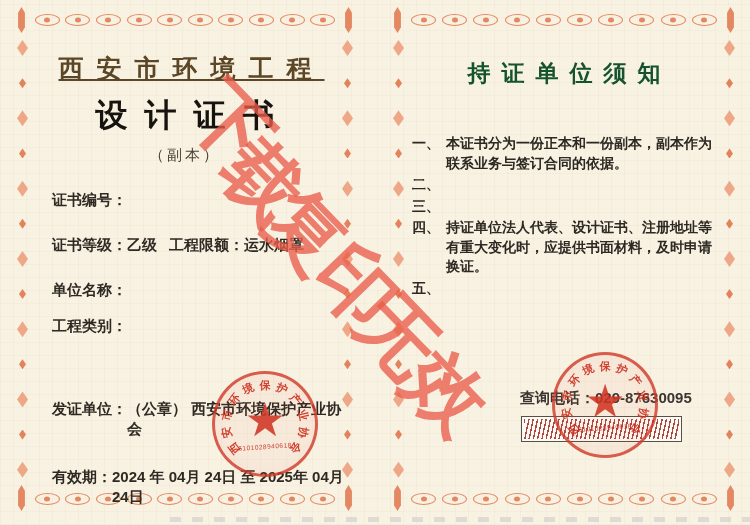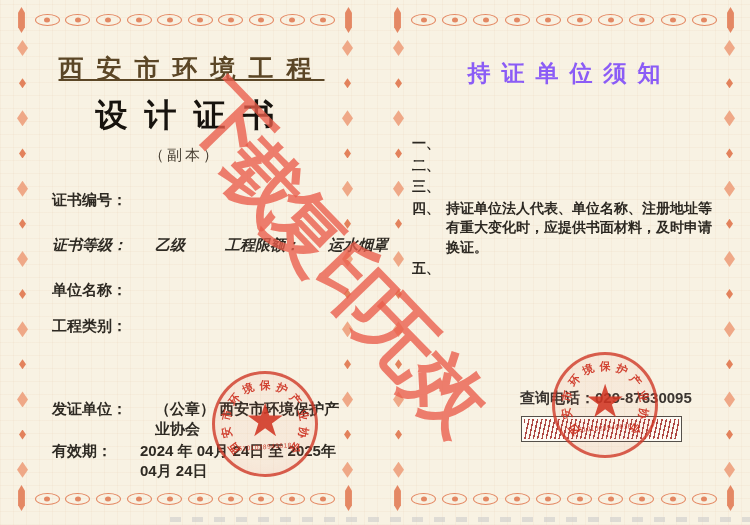--- a/index.html
+++ b/index.html
@@ -32,28 +32,28 @@
   
   .abs{position:absolute;}
   #title1{left:16px;width:338px;top:52px;text-align:center;font-size:25px;font-weight:bold;
     letter-spacing:13px;padding-left:13px;box-sizing:border-box;color:#5b4626;z-index:2;text-decoration:underline;}
   #title2{left:16px;width:338px;top:94px;text-align:center;font-size:32px;font-weight:bold;
     letter-spacing:17px;padding-left:17px;box-sizing:border-box;color:#17130e;z-index:2;}
   #subtitle{left:16px;width:338px;top:146px;text-align:center;font-size:15px;color:#4a4236;
     letter-spacing:3px;z-index:2;}
   #fields{left:52px;top:0;width:294px;z-index:2;}
   .f-row{position:absolute;left:0;width:294px;display:flex;align-items:flex-start;
-    font-size:15px;font-weight:600;color:#2e2a23;line-height:1.35;gap:28px;}
+    font-size:15px;font-weight:600;color:#2e2a23;line-height:1.35;}
   .f-lbl{flex:none;white-space:nowrap;}
   .f-val{flex:1;}
   .f-val.nowrap{flex:none;white-space:nowrap;}
   .f-lbl.second{margin-left:12px;}
   
   #rtitle{left:392px;width:344px;top:58px;text-align:center;font-size:23px;font-weight:bold;
-    letter-spacing:11px;padding-left:11px;box-sizing:border-box;color:#8b5cf6;z-index:2;}
+    letter-spacing:11px;padding-left:11px;box-sizing:border-box;color:#14532d;z-index:2;}
   #notices{left:412px;top:134px;width:308px;z-index:2;}
   .n-item{display:flex;font-size:14px;line-height:19.5px;color:#2c2822;font-weight:600;margin-bottom:2px;}
   .n-num{flex:none;width:34px;}
   .n-txt{flex:1;}
   #phone{left:520px;top:389px;font-size:15px;font-weight:bold;color:#3a3530;z-index:2;white-space:nowrap;}
   #security-strip{left:521px;top:416px;width:161px;height:26px;background:#fdfbf4;
     border:1.5px solid #55504a;box-sizing:border-box;z-index:3;}
   #security-strip .hatch{position:absolute;inset:2px;
     background:repeating-linear-gradient(102deg, rgba(160,40,36,0.85) 0 1.4px, transparent 1.4px 4.2px);}
   
@@ -200,56 +200,57 @@
     <span class="spindle br"></span>
   </div>
 
 <div class="abs" id="title1">西安市环境工程</div>
 <div class="abs" id="title2">设计证书</div>
 <div class="abs" id="subtitle">（副本）</div>
 <div class="abs" id="fields">
     <div class="f-row" style="top: 190px;">
       <span class="f-lbl">证书编号：</span>
     </div>
-    <div class="f-row" style="top: 235px; font-style: italic;">
+    <div class="f-row" style="top: 235px;">
       <span class="f-lbl">证书等级：</span>
       <span class="f-val nowrap">乙级</span>
       <span class="f-lbl second">工程限额：</span>
       <span class="f-val nowrap">运水烟罩</span>
     </div>
     <div class="f-row" style="top: 280px;">
       <span class="f-lbl">单位名称：</span>
     </div>
     <div class="f-row" style="top: 316px; text-align: right;">
       <span class="f-lbl">工程类别：</span>
     </div>
     <div class="f-row" style="top: 399px;">
       <span class="f-lbl">发证单位：</span>
       <span class="f-val">（公章） 西安市环境保护产业协会</span>
     </div>
-    <div class="f-row" style="top: 441px; justify-content: center;">
+    <div class="f-row" style="top: 467px; justify-content: center;">
       <span class="f-lbl">有效期：</span>
       <span class="f-val">2024 年 04月 24日 至 2025年 04月 24日</span>
     </div>
   </div>
 
 <div class="abs" id="rtitle">持证单位须知</div>
 <div class="abs" id="notices">
     <div class="n-item">
       <span class="n-num">一、</span>
+      <span class="n-txt">本证书分为一份正本和一份副本，副本作为联系业务与签订合同的依据。</span>
     </div>
     <div class="n-item">
       <span class="n-num">二、</span>
     </div>
     <div class="n-item">
       <span class="n-num">三、</span>
     </div>
     <div class="n-item">
       <span class="n-num">四、</span>
-      <span class="n-txt">持证单位法人代表、单位名称、注册地址等有重大变化时，应提供书面材料，及时申请换证。</span>
+      <span class="n-txt">持证单位法人代表、设计证书、注册地址等有重大变化时，应提供书面材料，及时申请换证。</span>
     </div>
     <div class="n-item">
       <span class="n-num">五、</span>
     </div>
   </div>
 <div class="abs" id="phone"><span>查询电话：</span><span>029-87630095</span></div>
 <div class="abs" id="security-strip">
     <div class="hatch"></div>
   </div>
 

